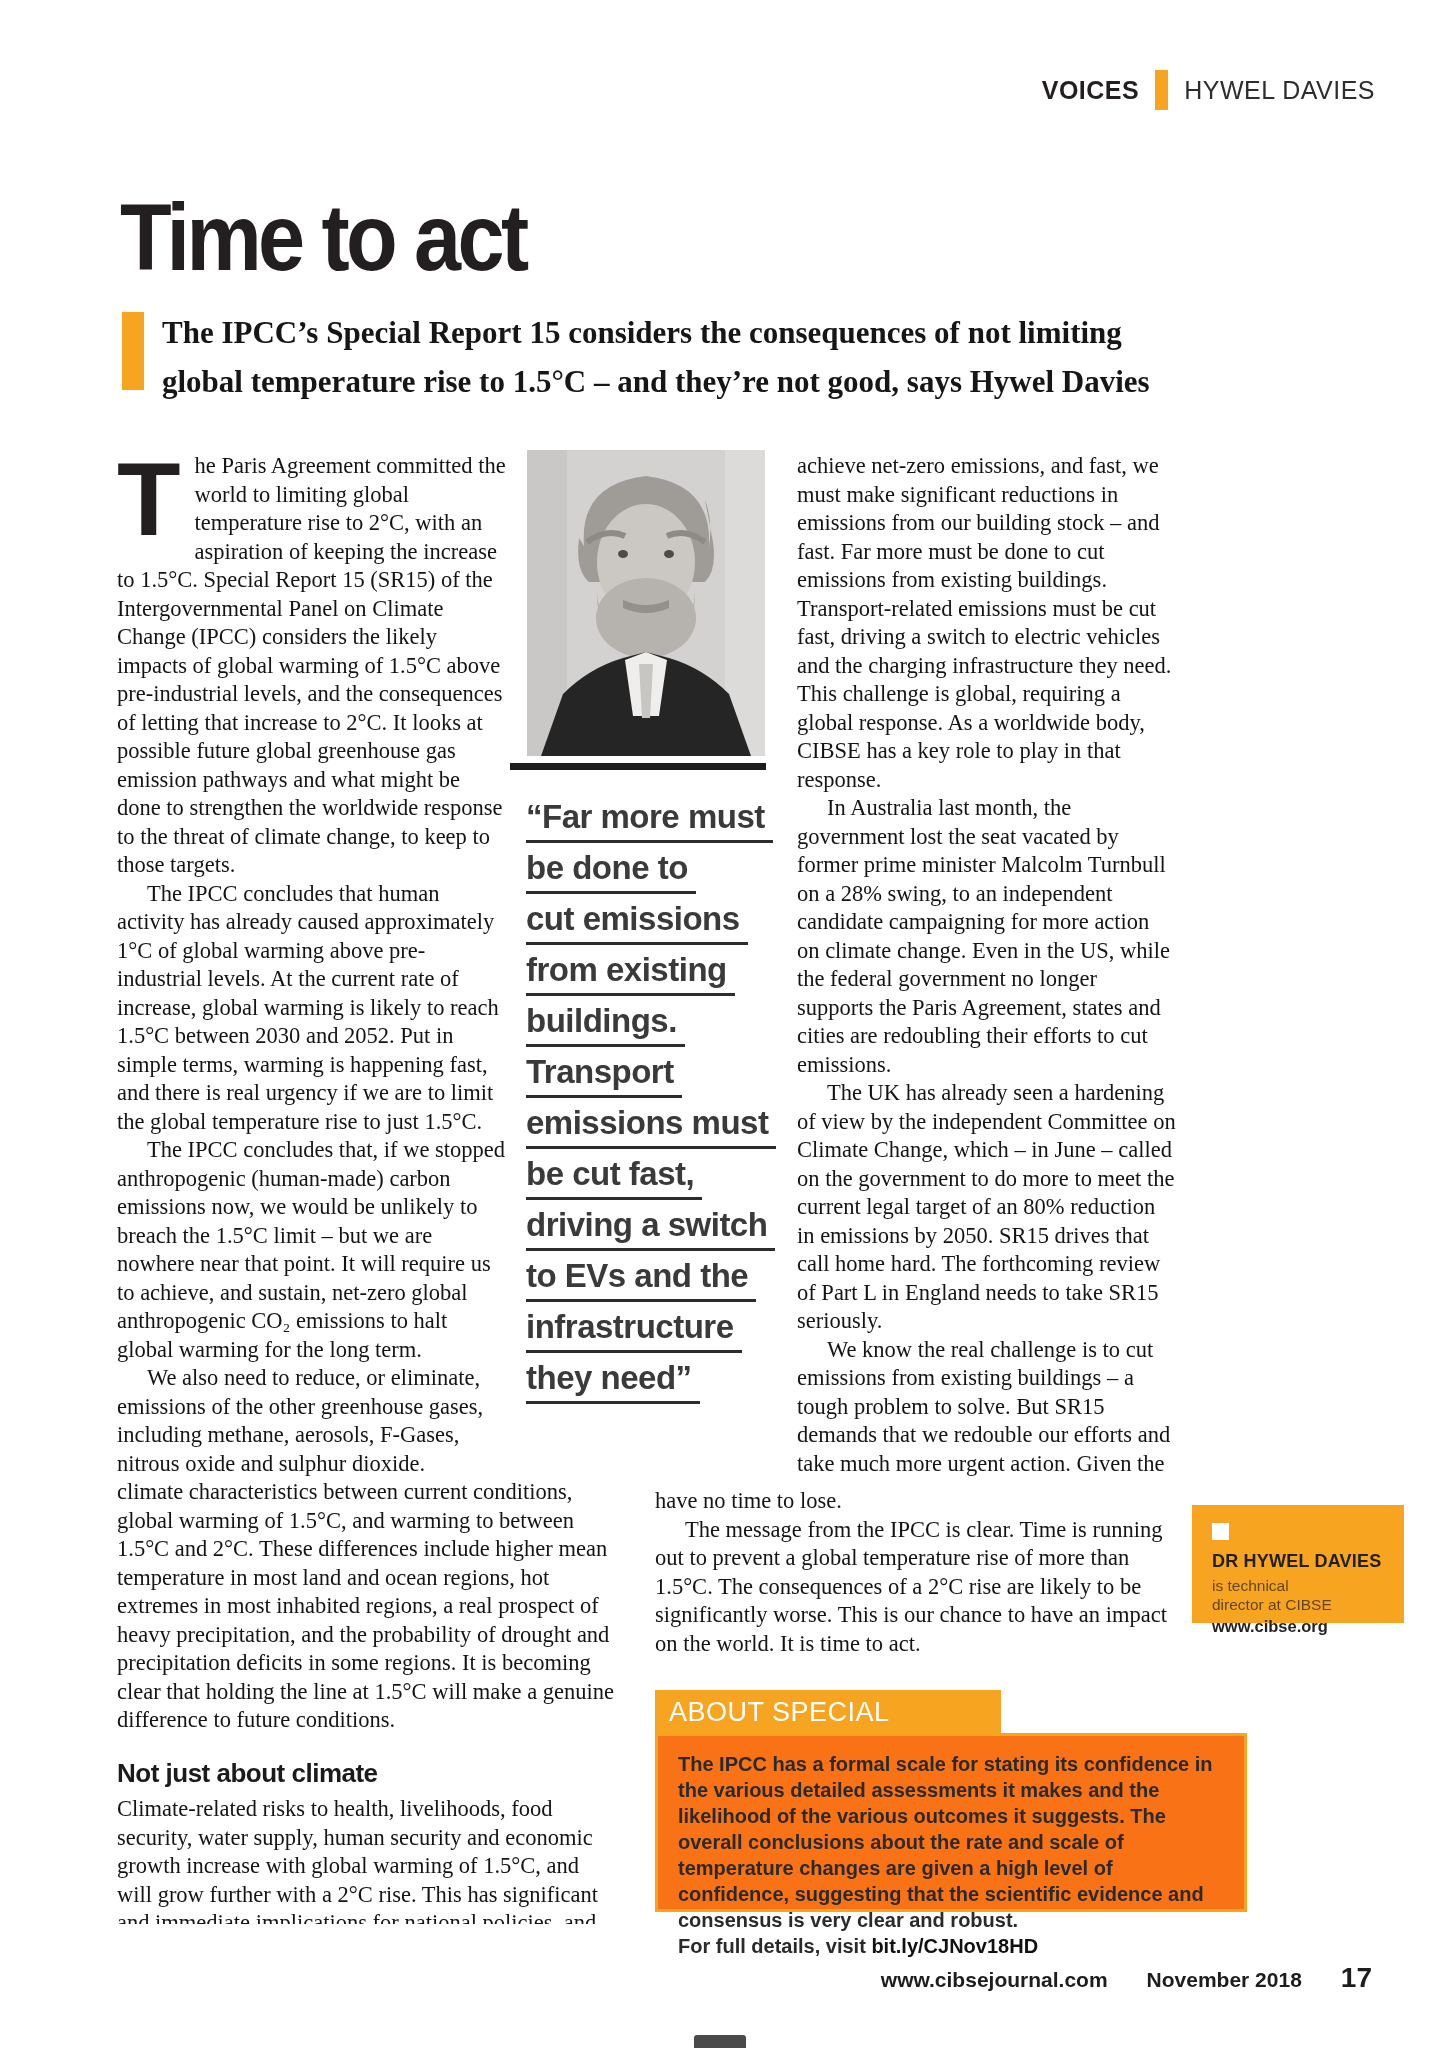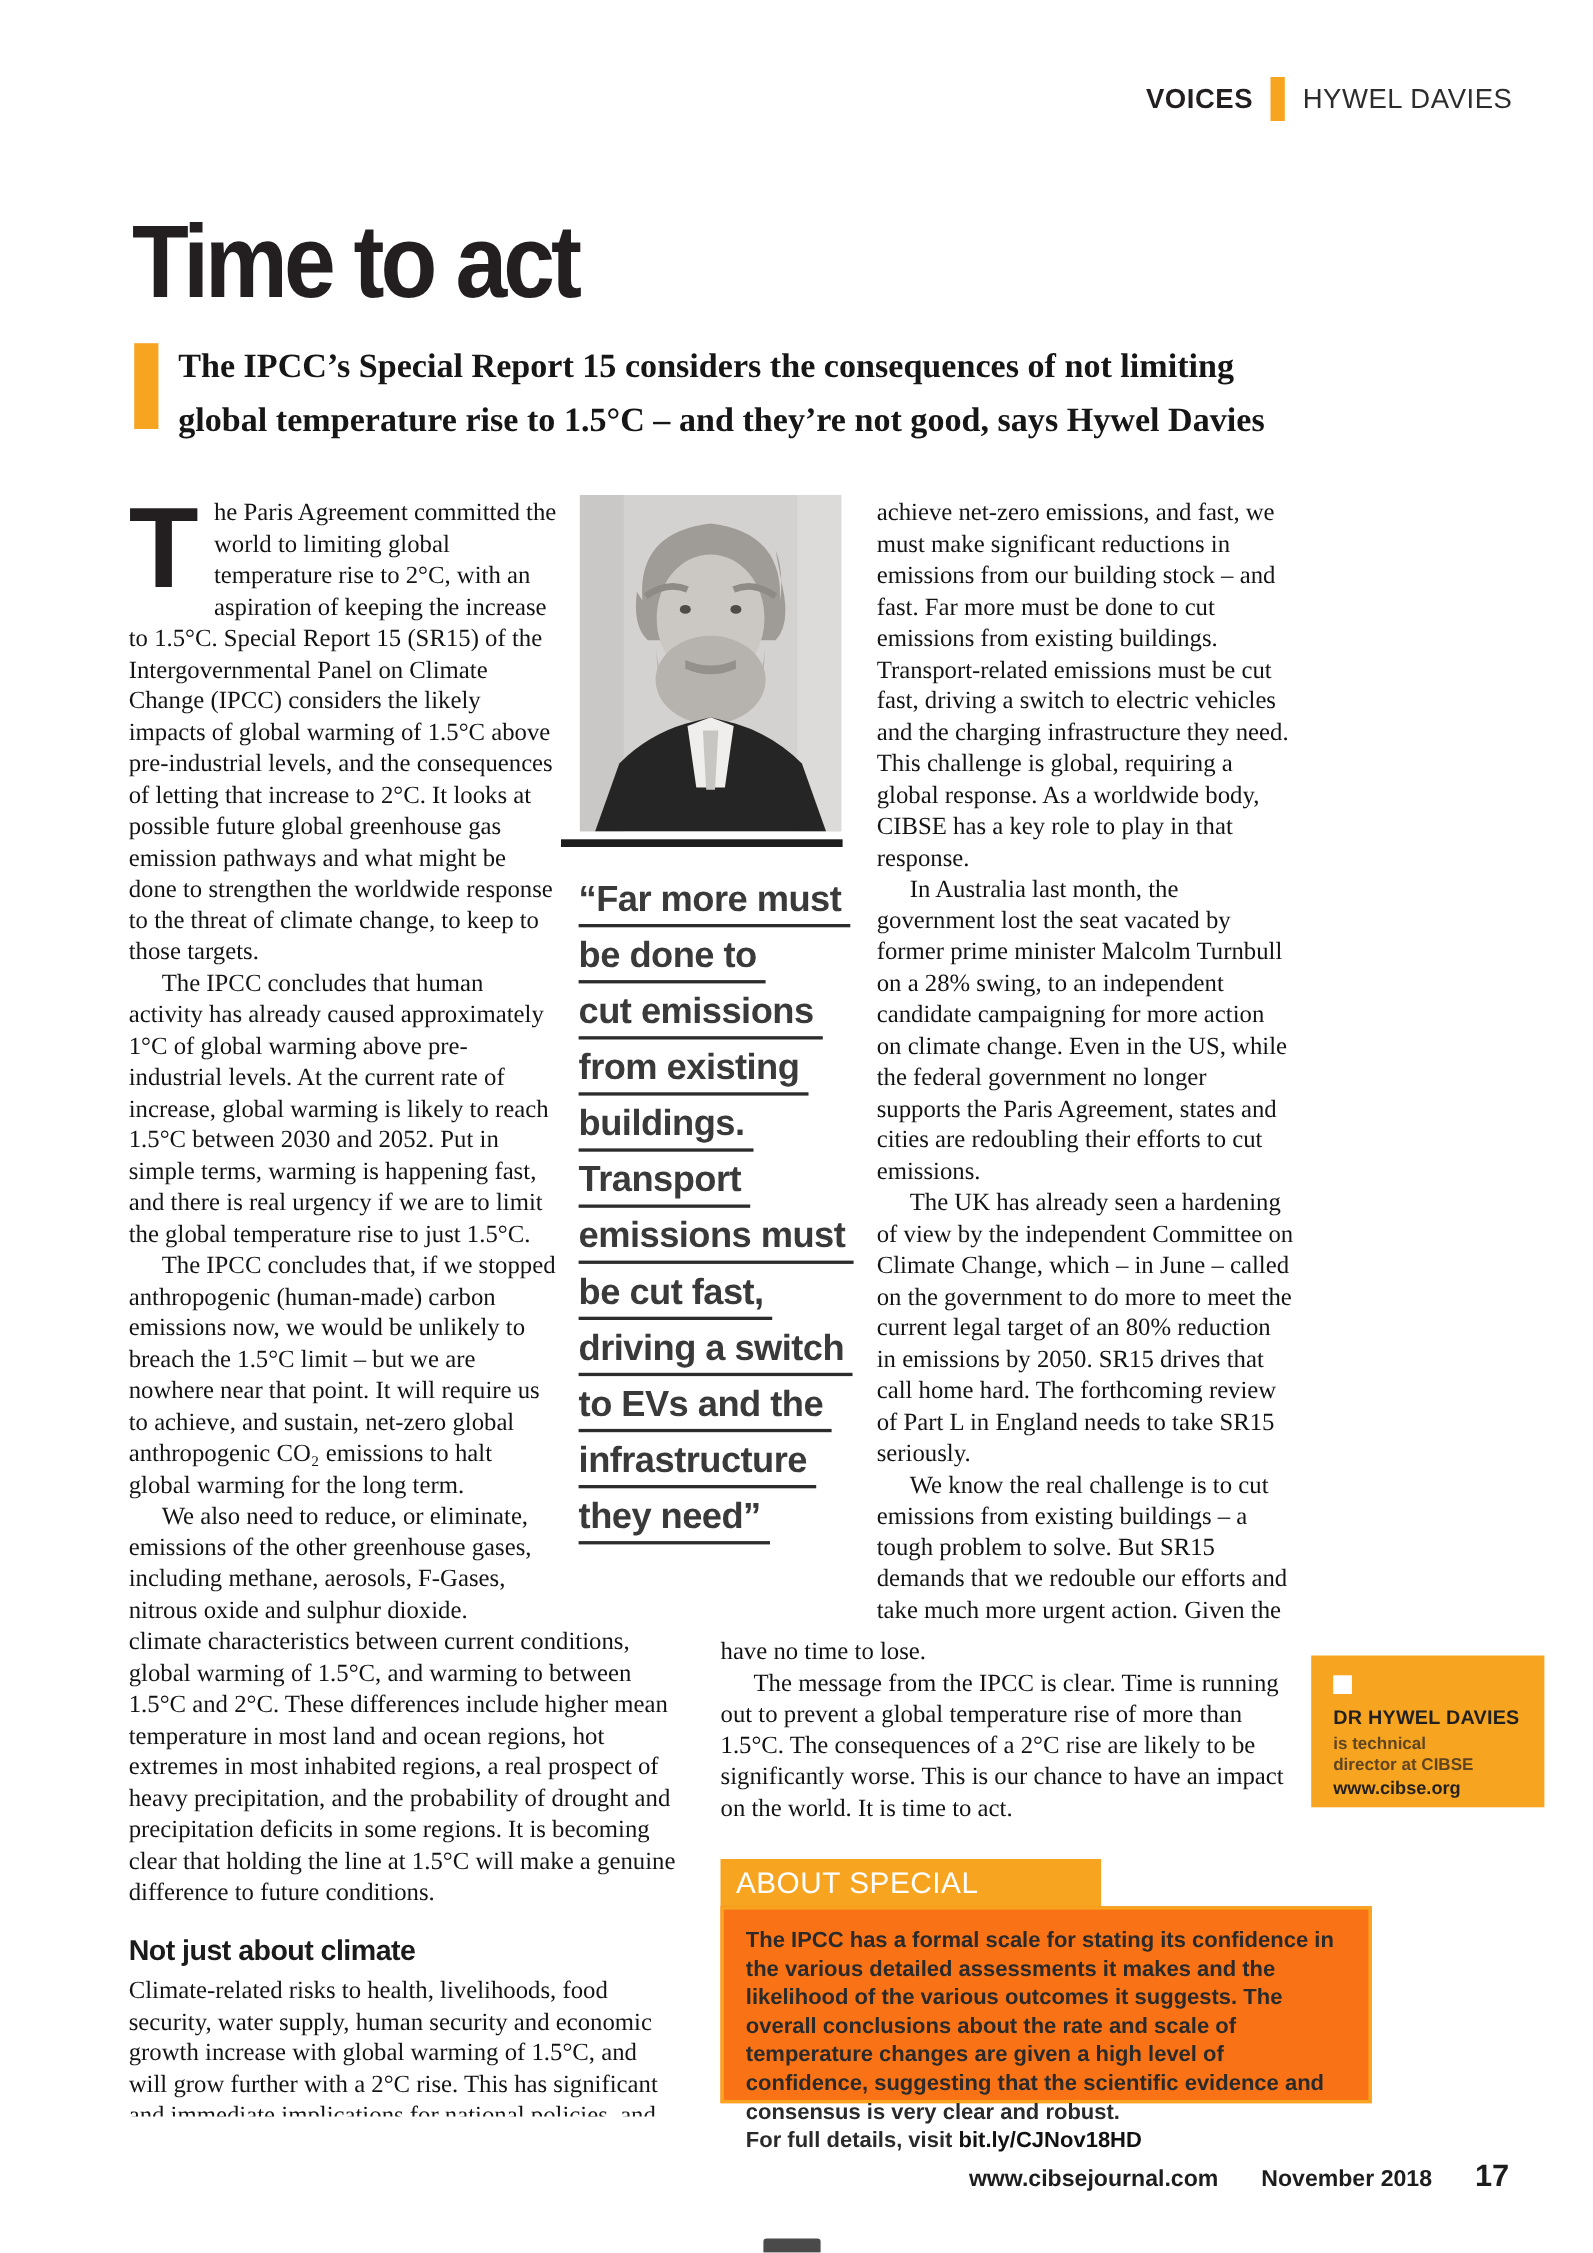--- a/index.html
+++ b/index.html
@@ -35,26 +35,26 @@
   .col p.indent { text-indent:30px; }
   .col p.heading { font-family:"Liberation Sans", sans-serif; font-weight:700; font-size:26px;
                    letter-spacing:-.5px; color:#1b1b1b; margin:24px 0 8px 0; }
   .col p.first::first-letter { float:left; font-family:"Liberation Sans", sans-serif; font-weight:700;
                    font-size:104px; line-height:82px; padding:6px 14px 0 0; color:var(--ink,#231F20); }
   .col1-narrow { left:117px; top:452px; width:392px; height:1026px; }
   .col1-wide   { left:117px; top:1478px; width:502px; height:446px; }
   .col2-narrow { left:797px; top:452px; width:380px; height:1030px; }
   .col2-wide   { left:655px; top:1487px; width:522px; height:186px; }
   
-  .author-box { position:absolute; left:1192px; top:1505px; width:212px; height:138px;
+  .author-box { position:absolute; left:1192px; top:1505px; width:212px; height:118px;
                 background:var(--accent,#F7A521); box-sizing:border-box; padding:18px 14px 0 20px;
                 font-family:"Liberation Sans", sans-serif; }
   .author-box .sq { width:17px; height:17px; background:#ffffff; }
   .author-box .name { margin-top:11px; font-weight:700; font-size:18px; letter-spacing:.2px; color:#221f1f; }
-  .author-box .role { font-size:15.5px; line-height:19px; color:rgba(35,31,32,.72); margin-top:4px;font-weight:bold; }
+  .author-box .role { font-size:15.5px; line-height:19px; color:rgba(35,31,32,.72); margin-top:4px; }
   .author-box .url  { font-weight:700; font-size:16.5px; color:#221f1f; margin-top:3px; }
   
   .about-tab { position:absolute; left:655px; top:1690px; width:346px; height:44px; box-sizing:border-box;
                background:var(--accent,#F7A521); color:#ffffff; font-family:"Liberation Sans", sans-serif;
                font-size:27px; line-height:44px; padding-left:14px; letter-spacing:.5px; }
   .about-body { position:absolute; left:655px; top:1733px; width:592px; height:179px; box-sizing:border-box;
                 border:3px solid var(--accent,#F7A521); background:#f97316; padding:15px 20px;
                 font-family:"Liberation Sans", sans-serif; font-weight:700; font-size:20px;
                 line-height:26px; color:#2a2a2a; }
   .about-body p { margin:0; }

